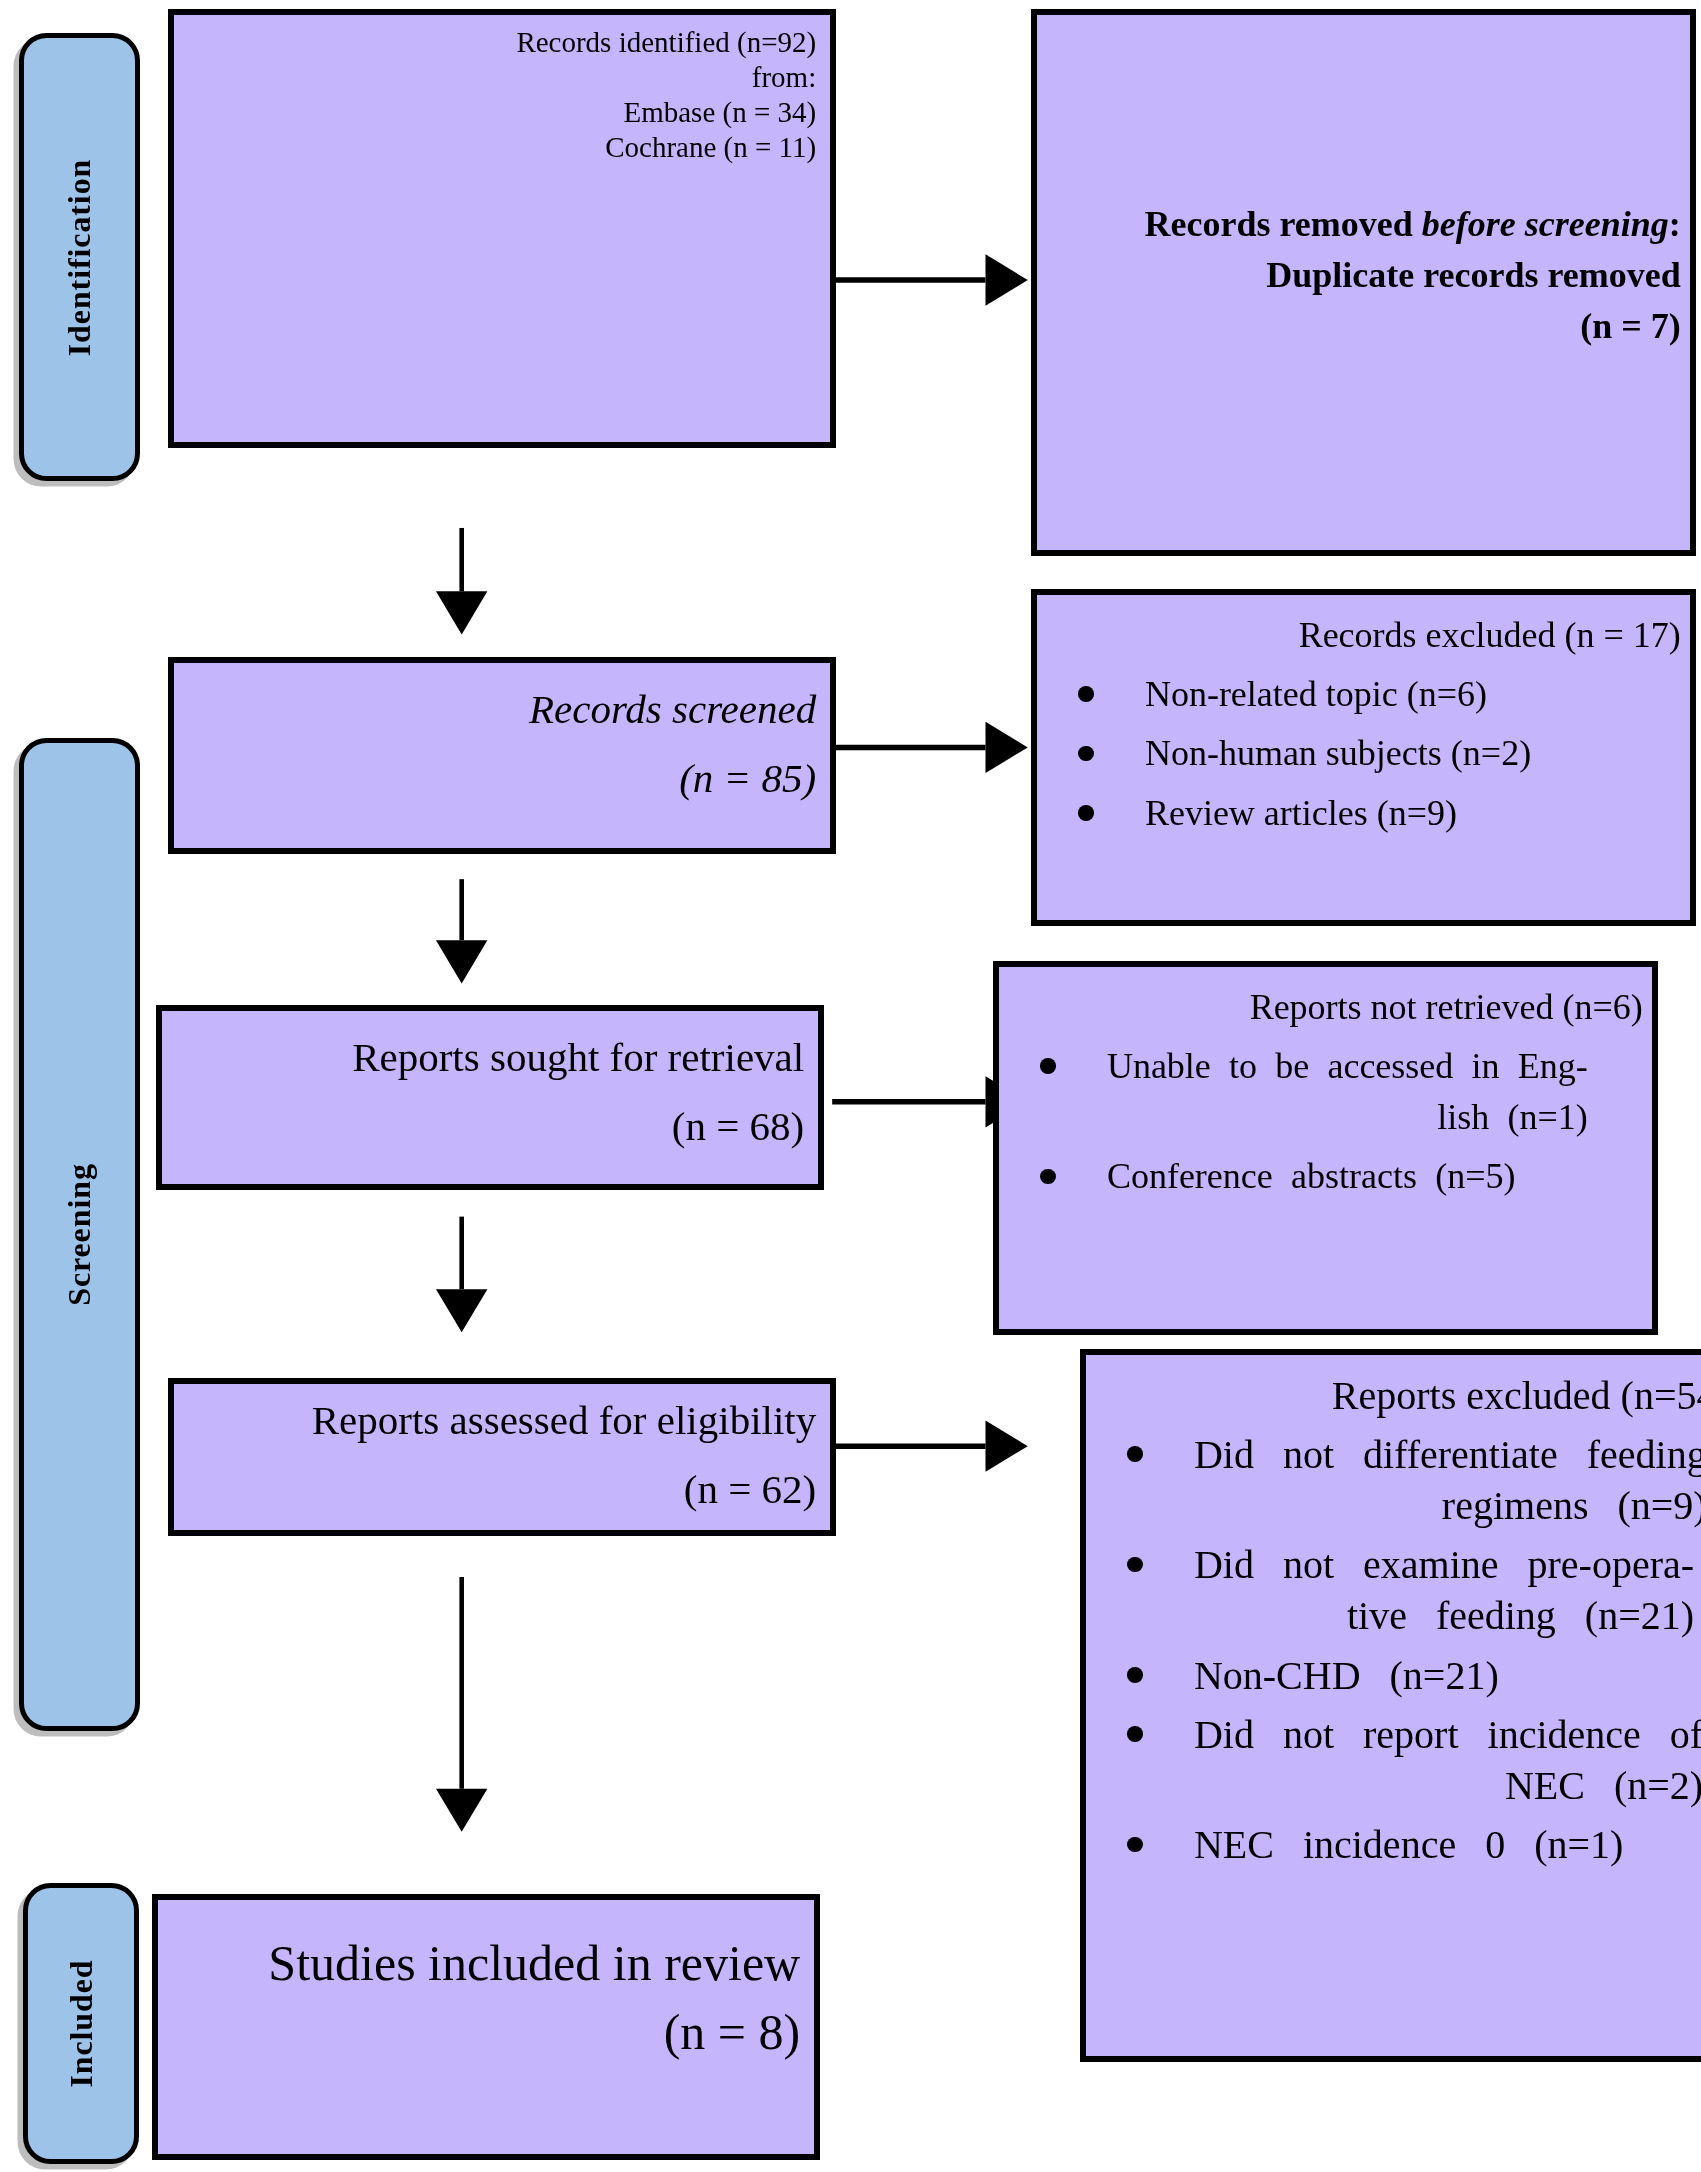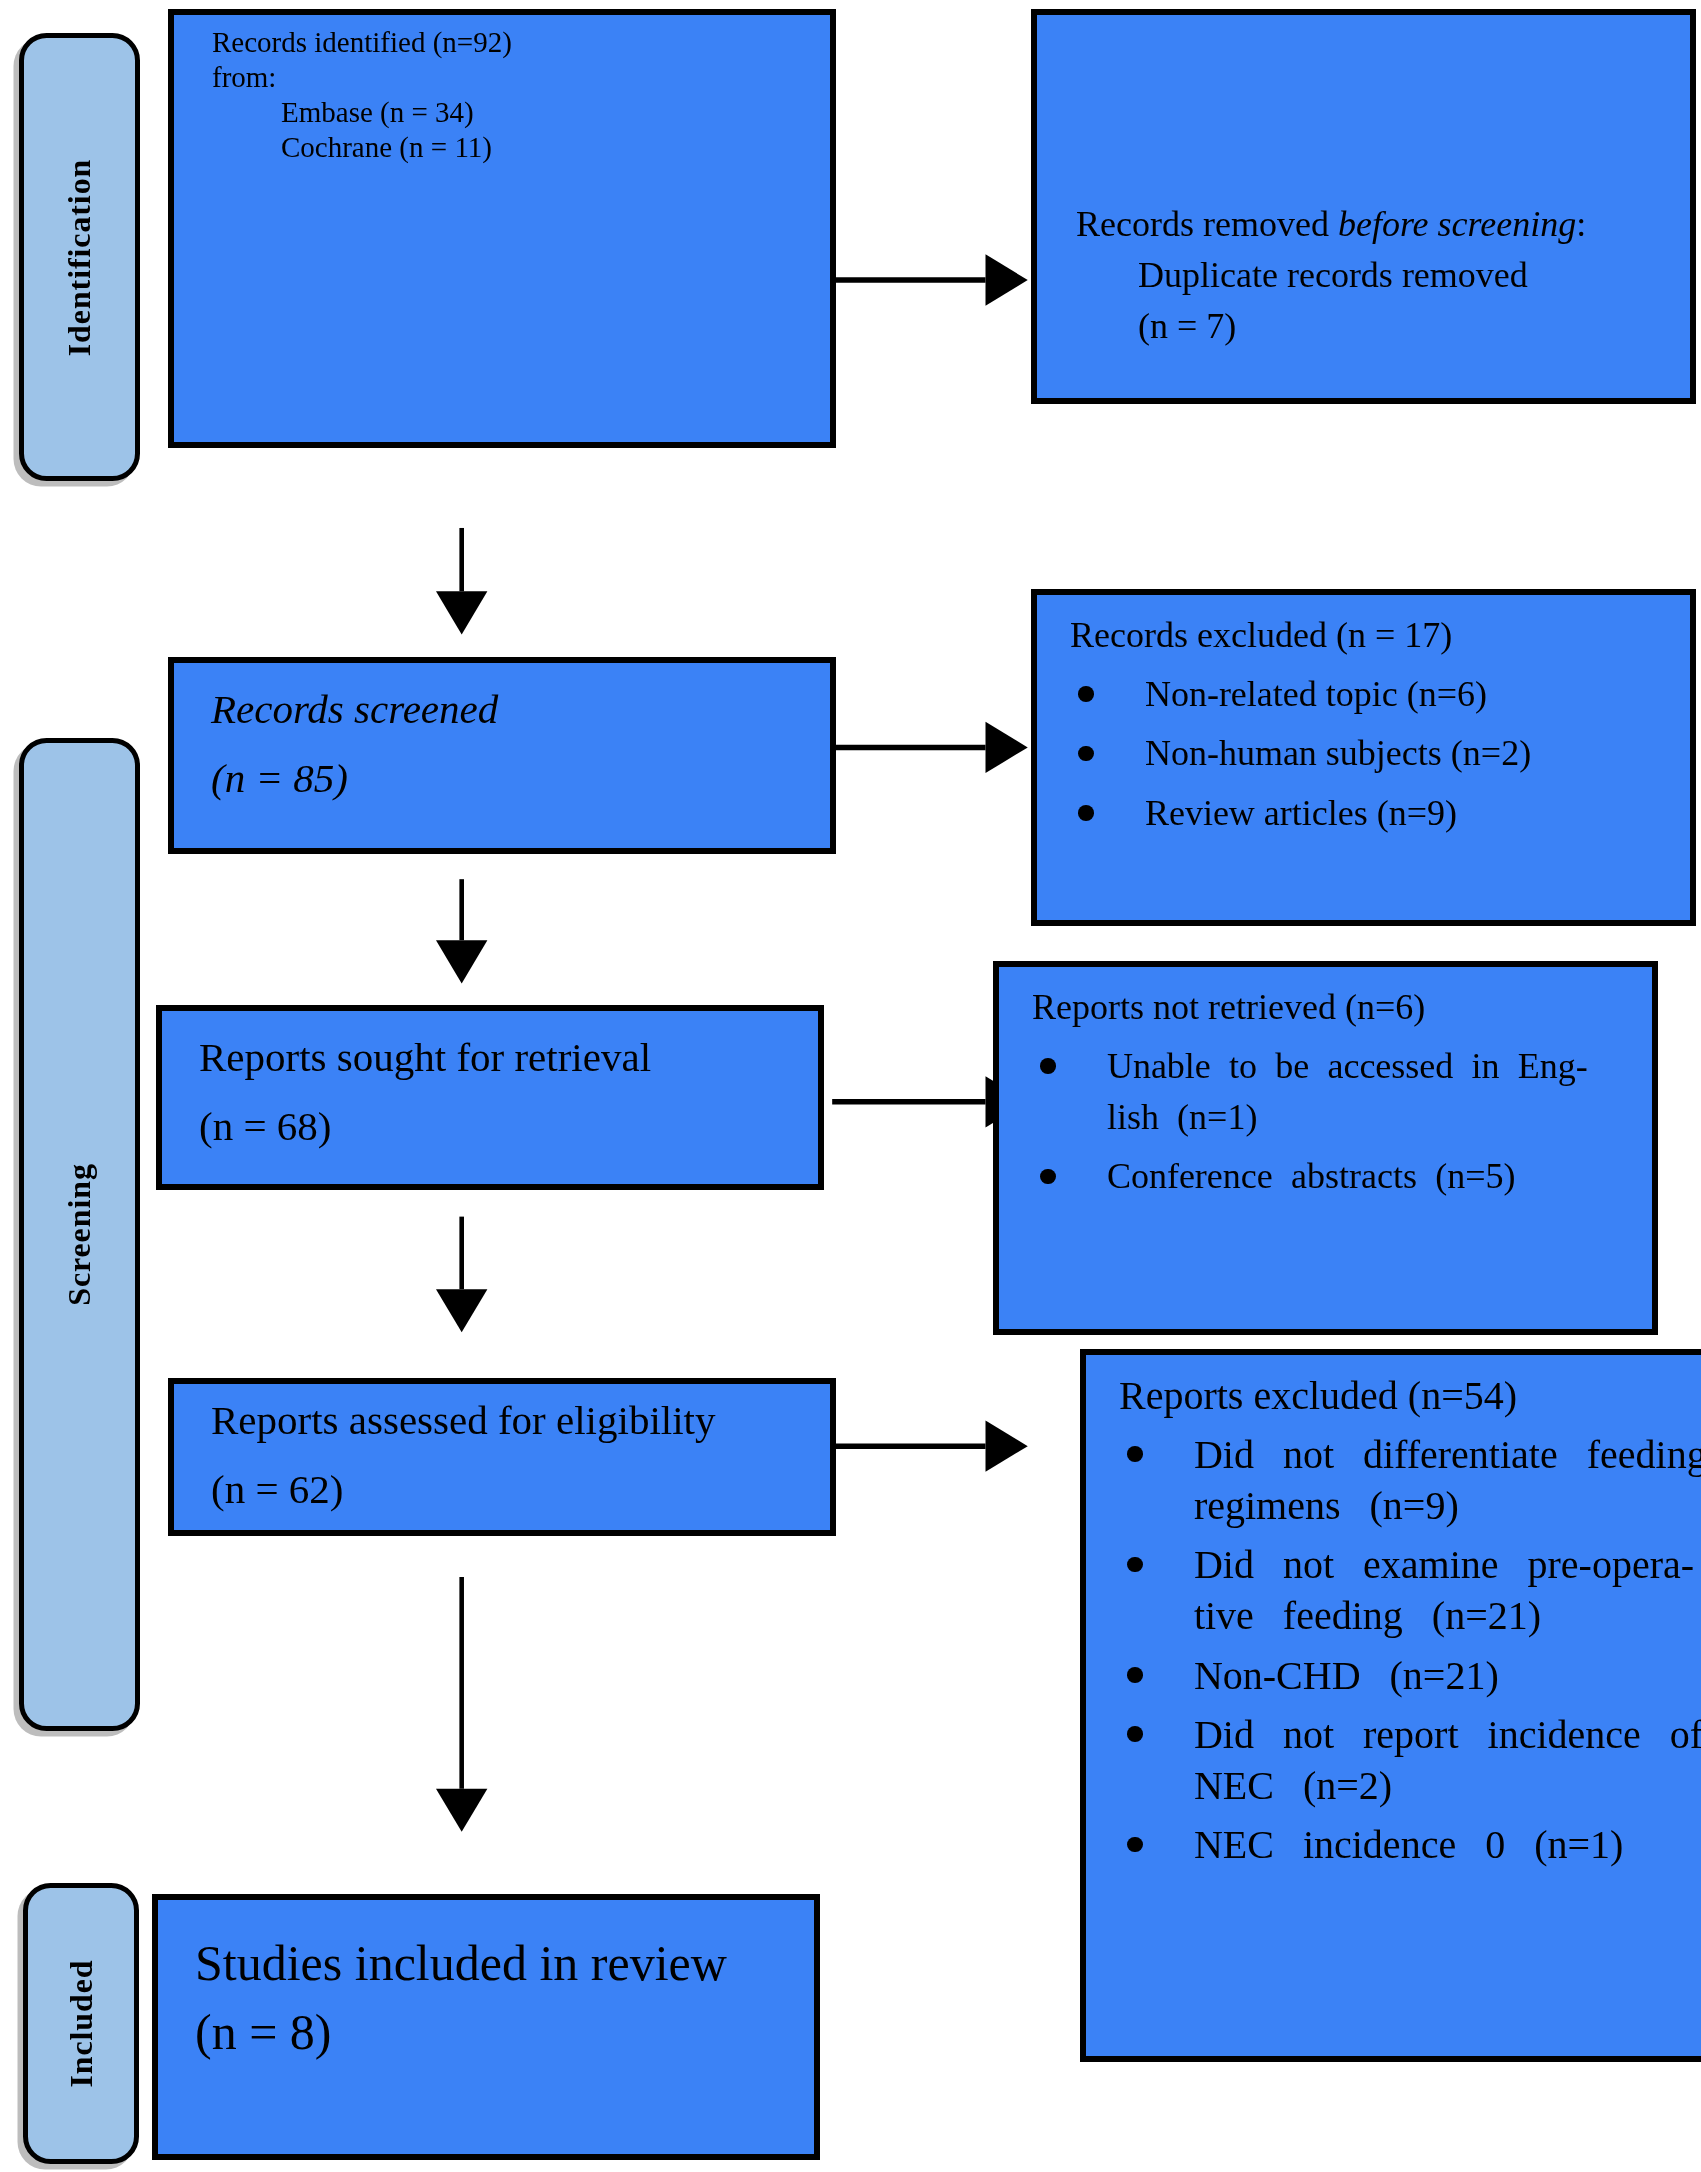--- a/index.html
+++ b/index.html
@@ -34,27 +34,28 @@
     font-size: 32px;
     letter-spacing: 0.9px;
   }
   .stage-identification { left: 19px;  top: 33px;   width: 121px; height: 448px; }
   .stage-screening      { left: 19px;  top: 738px; width: 121px; height: 993px; }
   .stage-included       { left: 23px;  top: 1883px; width: 116px; height: 281px; }
 
   
   .flowbox {
     position: absolute;
-    background: #3b82f6;
+    background: #c4b5fd;
     border: 6.9px solid #000000;
+    text-align: right;
   }
   .box-identified { left: 168px;  top: 9.2px;   width: 668px; height: 439px;
                     font-size: 29px; line-height: 35px; padding: 10px 13.8px 0 38px; }
-  .box-removed    { left: 1031px; top: 9.2px;   width: 665px; height: 395px;
-                    font-size: 36px; line-height: 51px; padding: 184px 9.2px 0 39px; }
+  .box-removed    { left: 1031px; top: 9.2px;   width: 665px; height: 547px;
+                    font-size: 36px; line-height: 51px; padding: 184px 9.2px 0 39px; font-weight: bold; }
   .box-screened   { left: 168px;  top: 657px; width: 668px; height: 197px;
                     font-size: 41px; line-height: 69px; padding: 11.5px 13.8px 0 37px; font-style: italic; }
   .box-sought     { left: 156px;  top: 1005px; width: 668px; height: 185px;
                     font-size: 41px; line-height: 69px; padding: 11.5px 13.8px 0 37px; }
   .box-assessed   { left: 168px;  top: 1378px; width: 668px; height: 158px;
                     font-size: 41px; line-height: 69px; padding: 2.3px 13.8px 0 37px; }
   .box-included   { left: 152px;  top: 1894px; width: 668px; height: 266px;
                     font-size: 50px; line-height: 69px; padding: 28.5px 13.8px 0 37px; }
   .box-rec-excl   { left: 1031px; top: 569px; width: 665px; height: 337px;
                     font-size: 36px; line-height: 51px; padding: 14.7px 9.2px 0 33px; margin-top: 20px; }

